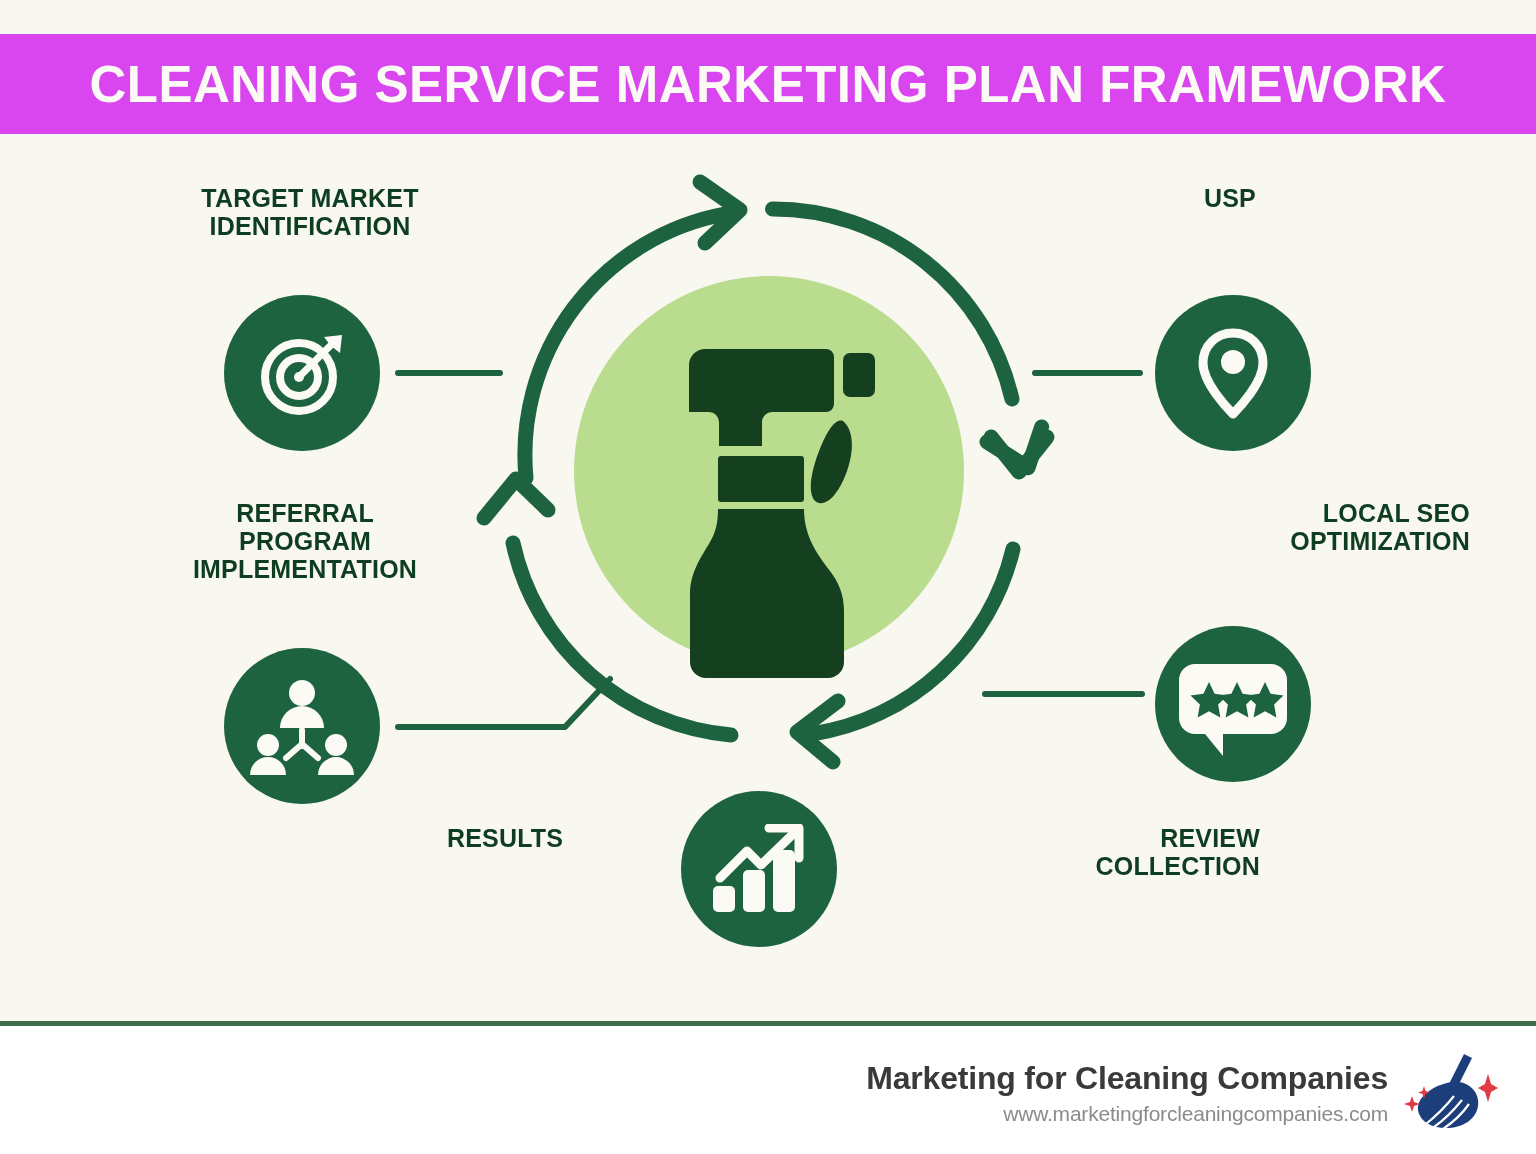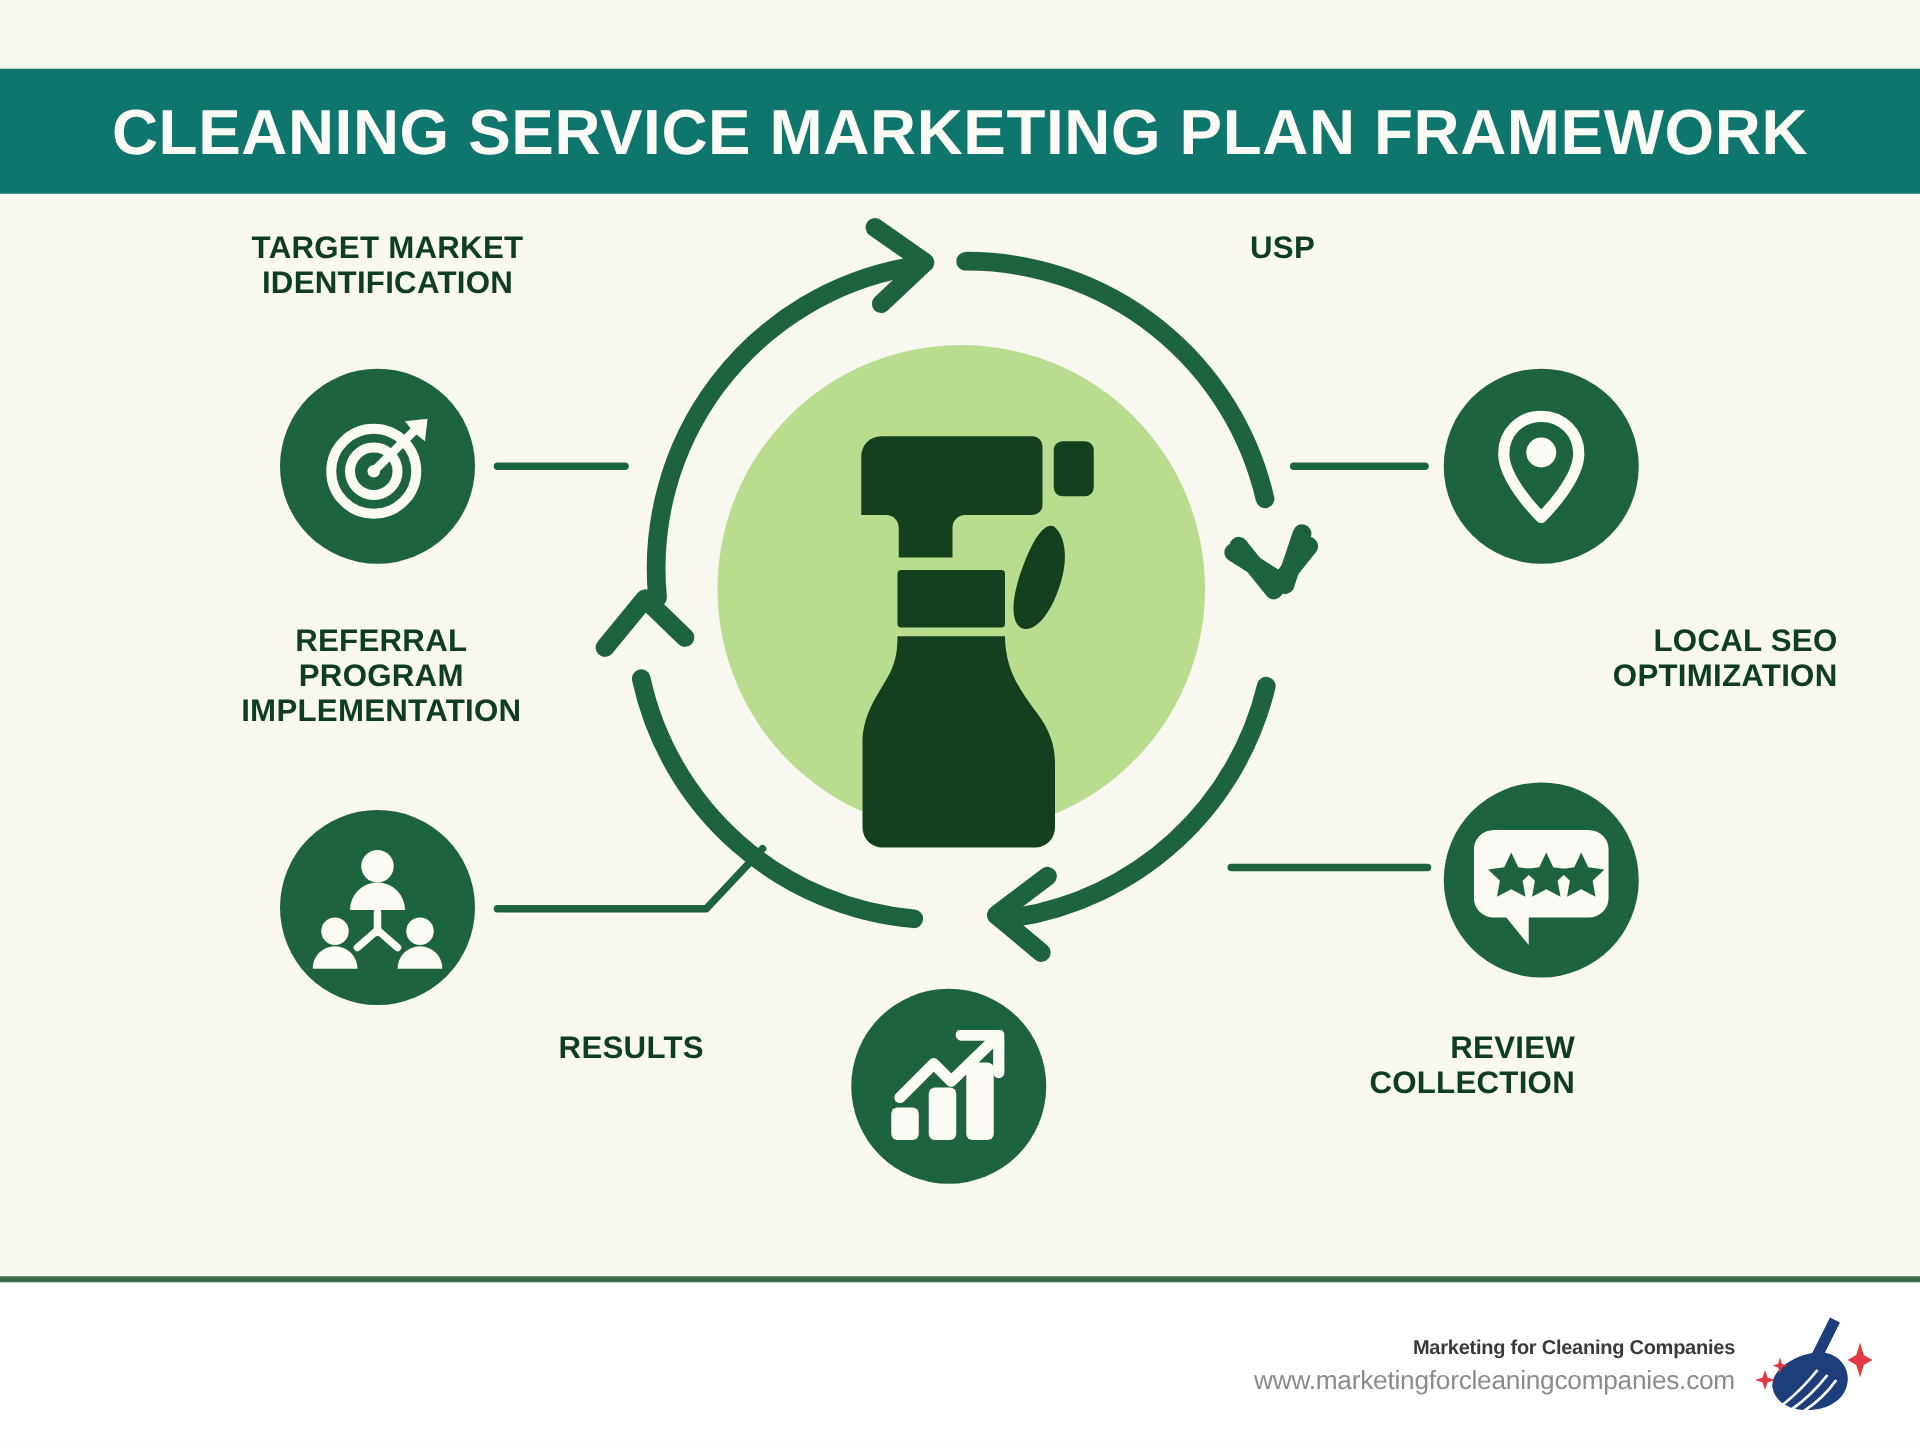--- a/index.html
+++ b/index.html
@@ -31,25 +31,24 @@
     width: 1536px;
     height: 5px;
     background: #3e6b4c;
   }
   
   .banner {
     position: absolute;
     left: 0; top: 34px;
     width: 1536px;
     height: 100px;
-    background: #0f766e;
+    background: #d946ef;
     display: flex;
     align-items: center;
     justify-content: center;
-    margin-top: 21px;
   }
   .banner-title {
     color: #fbfaf4;
     font-size: 51px;
     font-weight: bold;
     letter-spacing: 0.5px;
     font-family: "Liberation Sans", sans-serif;
     white-space: nowrap;
     text-transform: uppercase;
   }
@@ -72,21 +71,21 @@
     color: #0f3d22;
     font-weight: bold;
     font-size: 25px;
     line-height: 1.12;
     font-family: "Liberation Sans", sans-serif;
     text-transform: uppercase;
     letter-spacing: 0.2px;
   }
 
   .lbl-target   { left: 60px;   top: 50px;  width: 500px; text-align: center; }
-  .lbl-usp      { left: 1000px; top: 50px;  width: 460px; text-align: left; }
+  .lbl-usp      { left: 1000px; top: 50px;  width: 460px; text-align: center; }
   .lbl-referral { left: 45px;   top: 365px; width: 520px; text-align: center; }
   .lbl-seo      { left: 990px;  top: 365px; width: 480px; text-align: right; }
   .lbl-results  { left: 330px;  top: 690px; width: 350px; text-align: center; }
   .lbl-review   { left: 880px;  top: 690px; width: 380px; text-align: right; }
 
   
   .icon-circle {
     position: absolute;
     border-radius: 50%;
     background: #1d6340;
@@ -113,21 +112,21 @@
   .footer-inner {
     position: absolute;
     right: 38px;
     top: 26px;
     display: flex;
     align-items: center;
     gap: 14px;
   }
   .footer-text { text-align: right; }
   .footer-brand {
-    font-size: 16px;
+    font-size: 32px;
     font-weight: bold;
     color: #3a3a3a;
     font-family: "Liberation Sans", sans-serif;
     letter-spacing: -0.2px;
   }
   .footer-url {
     font-size: 21px;
     color: #8b8b8b;
     font-family: "Liberation Sans", sans-serif;
     margin-top: 5px;

